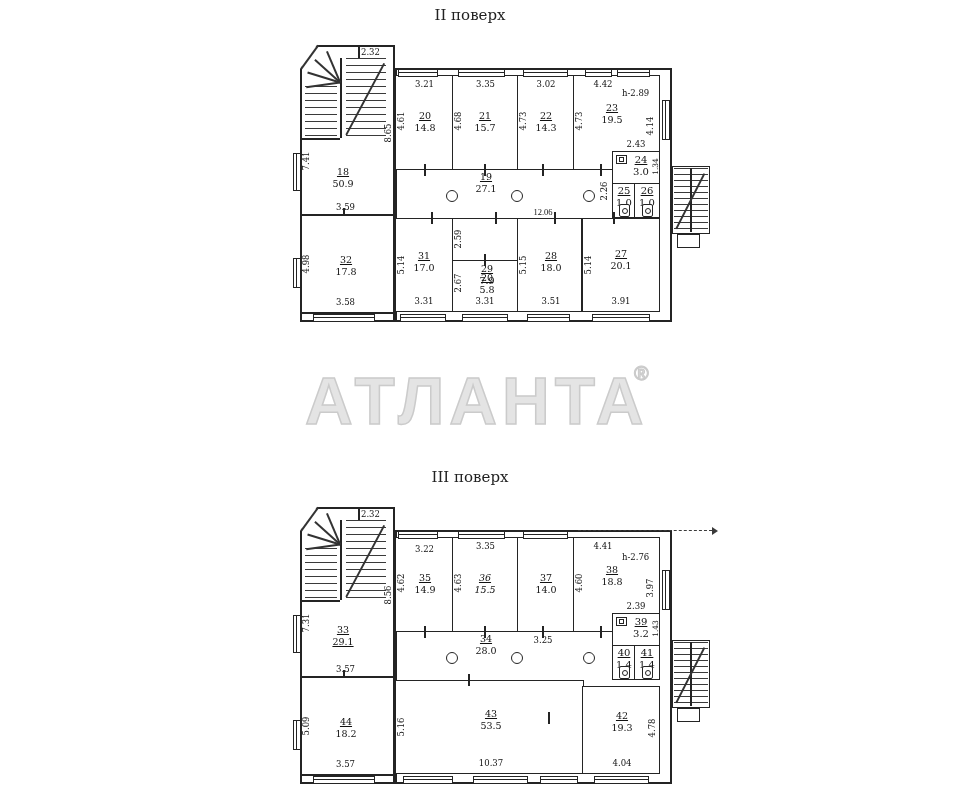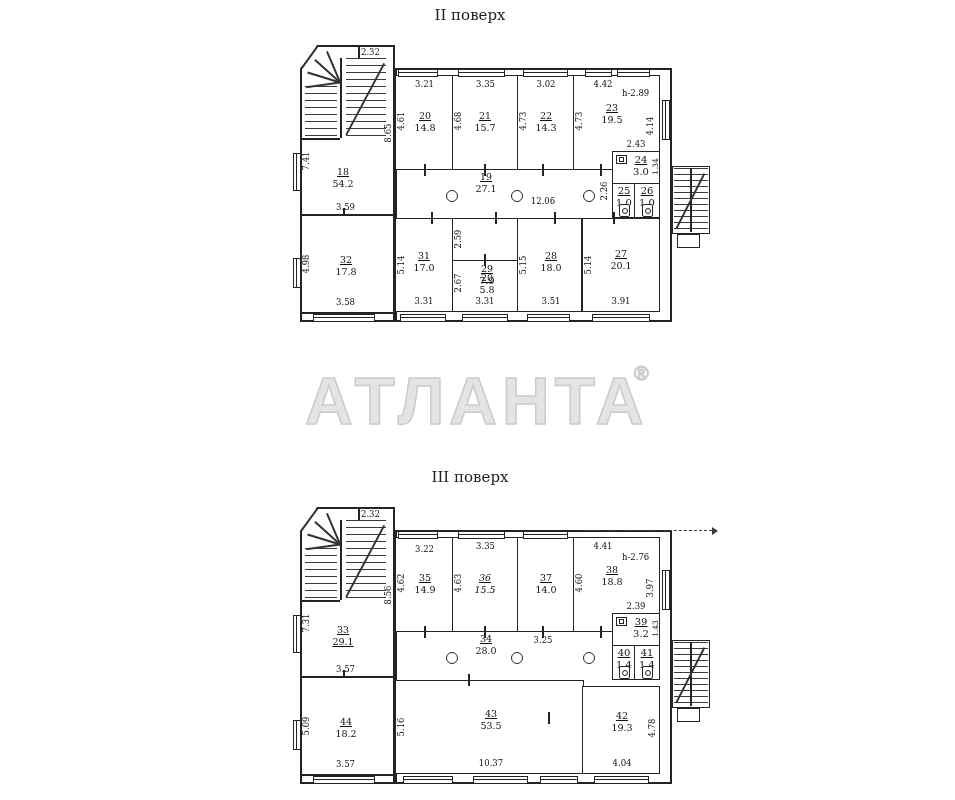--- a/index.html
+++ b/index.html
@@ -56,21 +56,21 @@
     <div class="diag" style="left:52px;top:44px;width:34px;transform:rotate(172deg);"></div>
     <div class="diag" style="left:52px;top:44px;width:34px;transform:rotate(197deg);"></div>
     <div class="diag" style="left:52px;top:44px;width:34px;transform:rotate(222deg);"></div>
     <div class="diag" style="left:52px;top:44px;width:34px;transform:rotate(247deg);"></div>
     <div class="wall-v" style="left:70px;top:7px;height:13px;"></div>
     <div class="dim" style="left:73px;top:9px;">2.32</div>
     <div class="wall-h" style="left:12px;top:100px;width:40px;"></div>
 
     <div class="rlbl" style="left:25px;top:128px;width:60px;">
       <span class="n">18</span>
-        <span class="a">54.2</span>
+        <span class="a">50.9</span>
     </div>
     <div class="dim vdim" style="left:3px;top:118px;">7.41</div>
     <div class="dim vdim" style="left:85px;top:90px;">8.65</div>
     <div class="dim" style="left:30px;top:164px;width:55px;">3.59</div>
     <div class="tick" style="left:55px;top:170px;"></div>
 
     <div class="rm" style="left:12px;top:176px;width:95px;height:100px;"></div>
     <div class="rlbl" style="left:28px;top:216px;width:60px;">
       <span class="n">32</span>
         <span class="a">17.8</span>
@@ -132,21 +132,21 @@
     <div class="wc" style="left:331px;top:166px;"></div>
     <div class="wc" style="left:354px;top:166px;"></div>
 
     <div class="rlbl" style="left:178px;top:133px;width:40px;">
       <span class="n">19</span>
         <span class="a">27.1</span>
     </div>
     <div class="circle" style="left:158px;top:152px;"></div>
     <div class="circle" style="left:223px;top:152px;"></div>
     <div class="circle" style="left:295px;top:152px;"></div>
-    <div class="dim" style="left:225px;top:158px;width:60px;">12.06</div>
+    <div class="dim" style="left:225px;top:169px;width:60px;font-family:Liberation Serif, serif;">12.06</div>
     <div class="dim vdim" style="left:301px;top:148px;">2.26</div>
 
     <div class="rm nb" style="left:107px;top:180px;width:59px;height:94px;"></div>
     <div class="rm nb" style="left:164px;top:180px;width:67px;height:44px;"></div>
     <div class="rm nb" style="left:164px;top:222px;width:67px;height:52px;"></div>
     <div class="rm nb" style="left:229px;top:180px;width:65px;height:94px;"></div>
     <div class="rm nb" style="left:294px;top:180px;width:78px;height:94px;"></div>
     <div class="rlbl" style="left:117px;top:212px;width:38px;">
       <span class="n">31</span>
         <span class="a">17.0</span>

